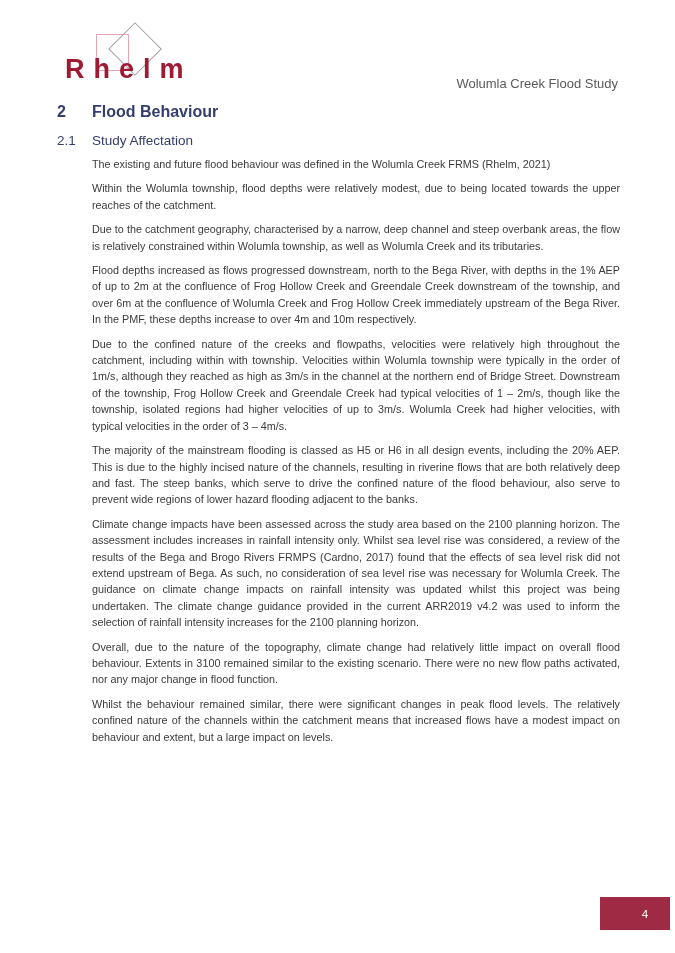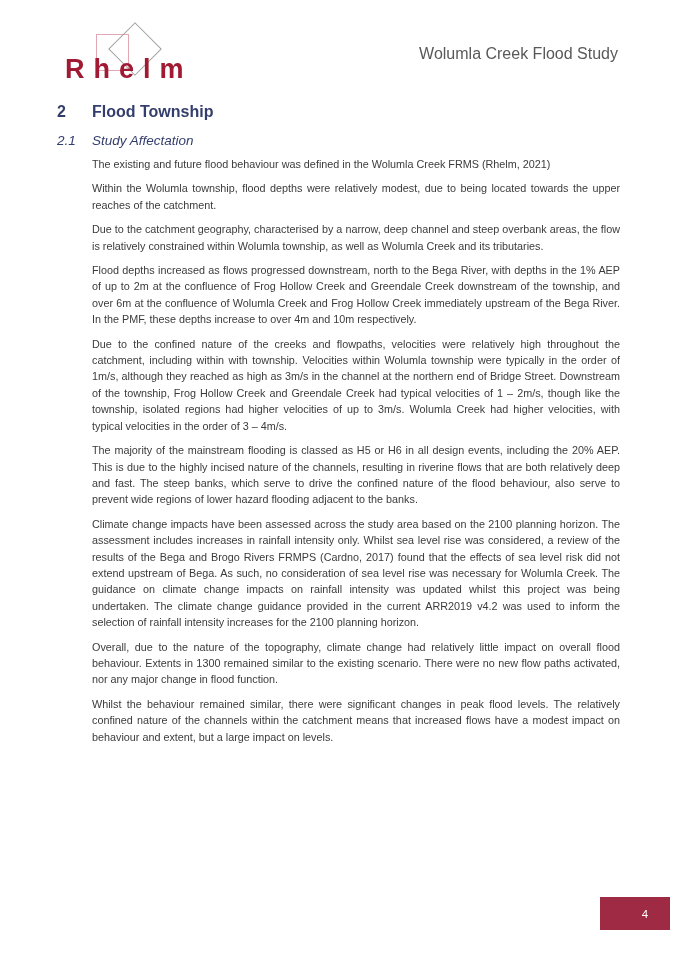--- a/index.html
+++ b/index.html
@@ -37,39 +37,38 @@
     background:transparent;
   }
   .logo-letters{
     position:absolute;left:15px;top:26px;z-index:2;
     font-weight:bold;font-size:27px;color:var(--brand-red);
     letter-spacing:0;white-space:nowrap;
   }
   .logo-letters span{margin-right:9px;}
   .logo-letters span:last-child{margin-right:0;}
   .doc-title{
-    position:absolute;right:57px;top:45px;
-    font-size:16px;color:var(--header-gray);
+    position:absolute;right:57px;top:76px;
+    font-size:13px;color:var(--header-gray);
   }
 
   
   .content{
     position:absolute;left:57px;top:103px;width:563px;
   }
   .h1{
     display:flex;align-items:baseline;
     color:var(--heading-navy);font-weight:bold;font-size:16px;
     margin:0 0 12px 0;
   }
   .h1 .sec-num{width:35px;flex:0 0 35px;}
   .h2{
     display:flex;align-items:baseline;
     color:var(--heading-navy);font-weight:normal;font-size:13.5px;
     margin:0 0 8px 0;
-    font-style:italic;
   }
   .h2 .sec-num{width:35px;flex:0 0 35px;}
   .body-text{
     margin-left:35px;width:528px;
   }
   .body-text p{
     margin:0 0 8px 0;
     font-size:10.8px;line-height:16.4px;
     color:var(--body-text);
     text-align:justify;
@@ -98,37 +97,37 @@
         <span>R</span><span>h</span><span>e</span><span>l</span><span>m</span>
       </div>
     </div>
     <div class="doc-title">Wolumla Creek Flood Study</div>
   </div>
 
   <div class="content">
 
     <div class="h1">
       <span class="sec-num">2</span>
-      <span>Flood Township</span>
+      <span>Flood Behaviour</span>
     </div>
 
     <div class="h2">
       <span class="sec-num">2.1</span>
       <span>Study Affectation</span>
     </div>
 
     <div class="body-text">
       <p>The existing and future flood behaviour was defined in the Wolumla Creek FRMS (Rhelm, 2021)</p>
       <p>Within the Wolumla township, flood depths were relatively modest, due to being located towards the upper reaches of the catchment.</p>
       <p>Due to the catchment geography, characterised by a narrow, deep channel and steep overbank areas, the flow is relatively constrained within Wolumla township, as well as Wolumla Creek and its tributaries.</p>
       <p>Flood depths increased as flows progressed downstream, north to the Bega River, with depths in the 1% AEP of up to 2m at the confluence of Frog Hollow Creek and Greendale Creek downstream of the township, and over 6m at the confluence of Wolumla Creek and Frog Hollow Creek immediately upstream of the Bega River. In the PMF, these depths increase to over 4m and 10m respectively.</p>
       <p>Due to the confined nature of the creeks and flowpaths, velocities were relatively high throughout the catchment, including within with township. Velocities within Wolumla township were typically in the order of 1m/s, although they reached as high as 3m/s in the channel at the northern end of Bridge Street. Downstream of the township, Frog Hollow Creek and Greendale Creek had typical velocities of 1 – 2m/s, though like the township, isolated regions had higher velocities of up to 3m/s. Wolumla Creek had higher velocities, with typical velocities in the order of 3 – 4m/s.</p>
       <p>The majority of the mainstream flooding is classed as H5 or H6 in all design events, including the 20% AEP. This is due to the highly incised nature of the channels, resulting in riverine flows that are both relatively deep and fast. The steep banks, which serve to drive the confined nature of the flood behaviour, also serve to prevent wide regions of lower hazard flooding adjacent to the banks.</p>
       <p>Climate change impacts have been assessed across the study area based on the 2100 planning horizon. The assessment includes increases in rainfall intensity only. Whilst sea level rise was considered, a review of the results of the Bega and Brogo Rivers FRMPS (Cardno, 2017) found that the effects of sea level risk did not extend upstream of Bega. As such, no consideration of sea level rise was necessary for Wolumla Creek. The guidance on climate change impacts on rainfall intensity was updated whilst this project was being undertaken. The climate change guidance provided in the current ARR2019 v4.2 was used to inform the selection of rainfall intensity increases for the 2100 planning horizon.</p>
-      <p>Overall, due to the nature of the topography, climate change had relatively little impact on overall flood behaviour. Extents in 1300 remained similar to the existing scenario. There were no new flow paths activated, nor any major change in flood function.</p>
+      <p>Overall, due to the nature of the topography, climate change had relatively little impact on overall flood behaviour. Extents in 3100 remained similar to the existing scenario. There were no new flow paths activated, nor any major change in flood function.</p>
       <p>Whilst the behaviour remained similar, there were significant changes in peak flood levels. The relatively confined nature of the channels within the catchment means that increased flows have a modest impact on behaviour and extent, but a large impact on levels.</p>
     </div>
 
   </div>
 
   <div class="page-number-box">
     <span>4</span>
   </div>
 
 </div>

